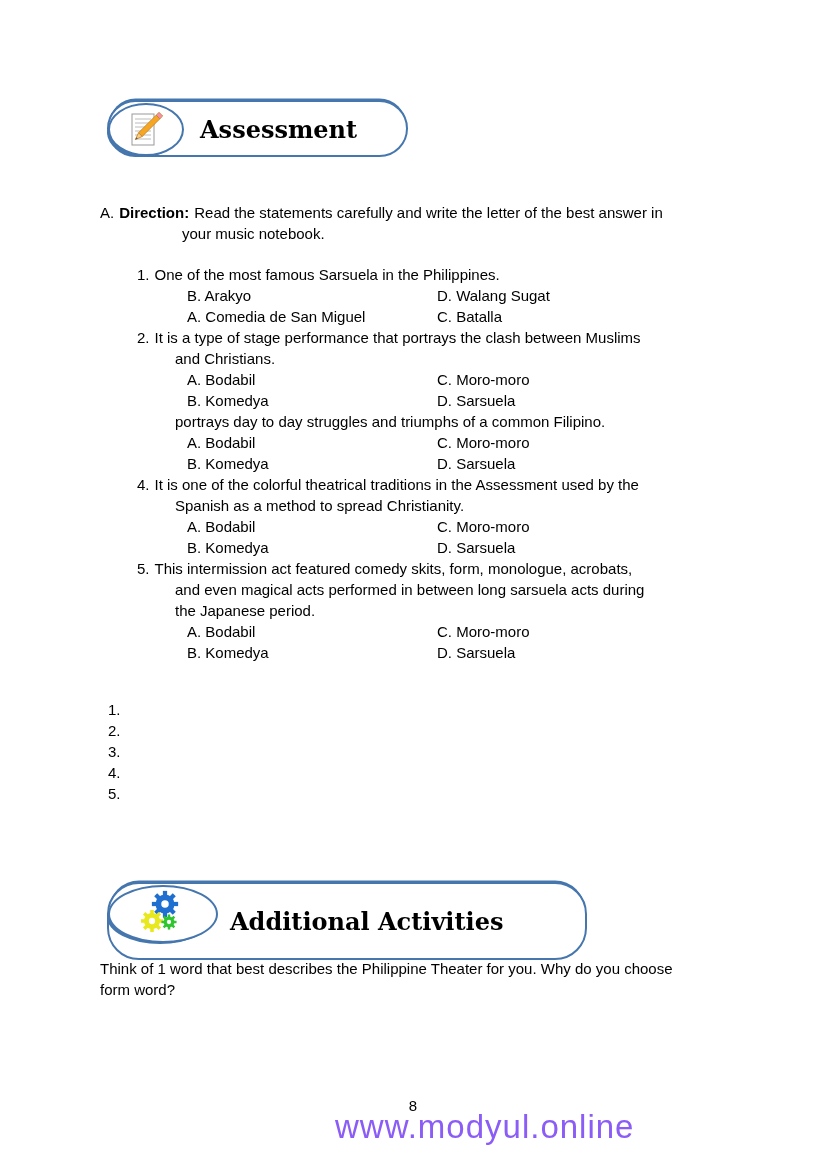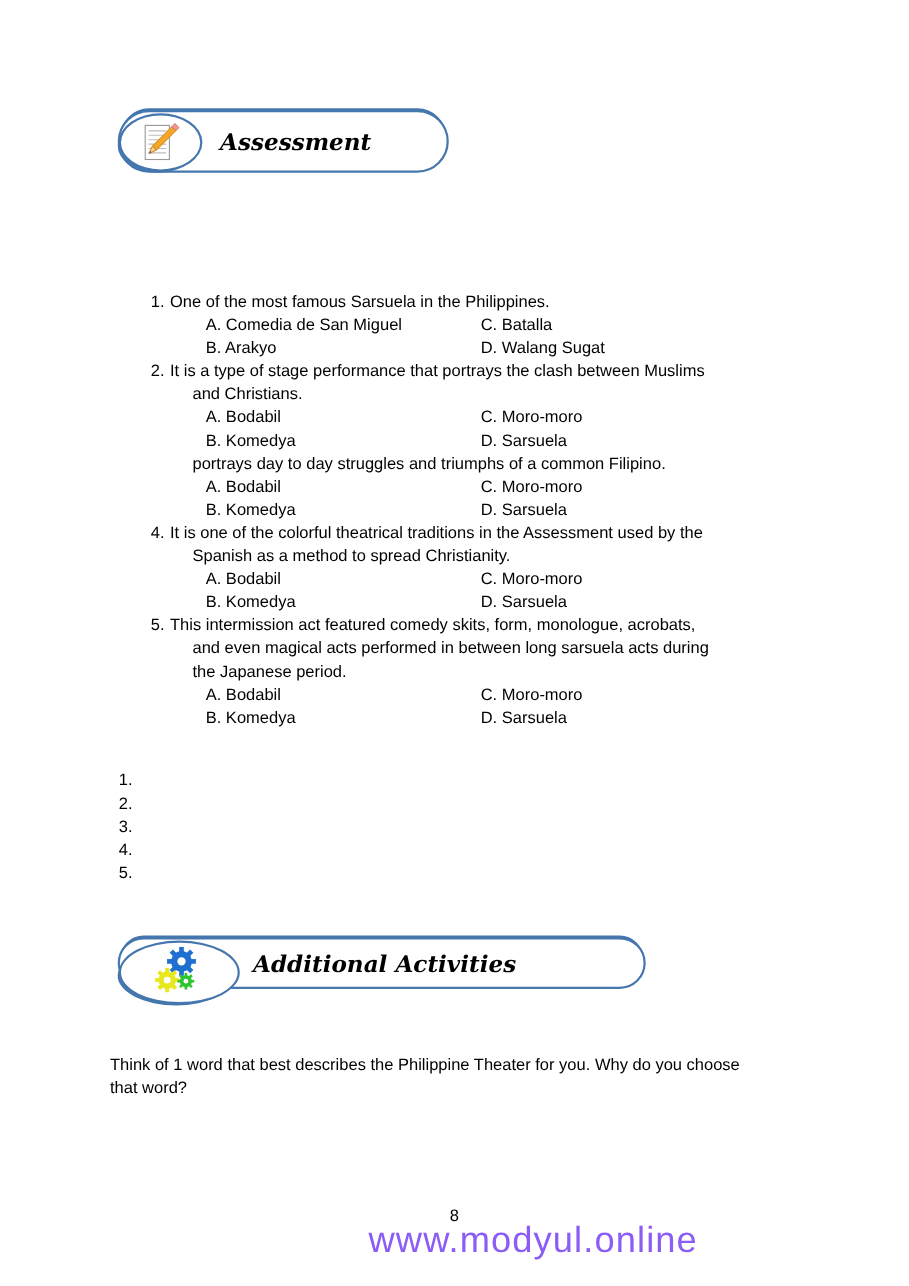--- a/index.html
+++ b/index.html
@@ -17,36 +17,36 @@
 
   
   .banner {
     position:absolute;
     border:2px solid var(--accent);
     border-radius:32px;
     background:#fff;
     box-shadow: 0 -3.5px 0 -2px var(--accent);
   }
   .banner-assessment { left:107px; top:100px; width:301px; height:57px; }
-  .banner-additional { left:107px; top:852px; width:480px; height:47px; }
+  .banner-additional { left:107px; top:882px; width:480px; height:78px; }
   .banner-ellipse {
     position:absolute;
     border:2px solid var(--accent);
     border-radius:50%;
     background:#fff;
     box-shadow: -3px 3px 0 -2px var(--accent);
     display:flex; align-items:center; justify-content:center;
   }
   .banner-assessment .banner-ellipse { left:-1px; top:1px; width:76px; height:53px; }
   .banner-additional .banner-ellipse { left:-1px; top:1px; width:110px; height:58px; }
   .banner-title {
     position:absolute; top:50%; transform:translateY(-50%);
     font-family:"DejaVu Serif", serif;
-    font-weight:bold; font-style:italic;
-    font-size:21px; color:#000; white-space:nowrap;
+    font-weight:bold; 
+    font-size:24px; color:#000; white-space:nowrap;
   }
   .banner-assessment .banner-title { left:91px; }
   .banner-additional .banner-title { left:121px; }
 
   
   .abs { position:absolute; }
   .direction-block { left:100px; top:202px; width:660px; }
   .direction-cont { padding-left:82px; }
   .bold { font-weight:bold; }
   .sp { margin-right:5px; }
@@ -93,27 +93,31 @@
           <rect x="-2.6" y="-17" width="5.2" height="25" stroke="#C77F1E" stroke-width="0.8" fill="#F5A623"></rect>
           <rect x="-2.6" y="-21" width="5.2" height="4" stroke="#C77F1E" stroke-width="0.8" fill="#F48FB1"></rect>
           <polygon points="-2.6,8 2.6,8 0,15" fill="#F7D08A" stroke="#C77F1E" stroke-width="0.8"></polygon>
           <polygon points="-0.9,12.5 0.9,12.5 0,15" fill="#555"></polygon>
         </g>
       </svg>
     </div>
     <span class="banner-title">Assessment</span>
   </div>
 
+  <div class="abs direction-block">
+    <div><span class="sp">A.</span><span class="bold sp">Direction:</span><span>Read the statements carefully and write the letter of the best answer in</span></div>
+    <div class="direction-cont">your music notebook.</div>
+  </div>
 
   <div class="abs questions-block">
 
     <div>
       <div class="stem-line"><span class="qnum">1.</span><span>One of the most famous Sarsuela in the Philippines.</span></div>
+      <div class="opt-row"><span>B. Arakyo</span><span class="opt-right">D. Walang Sugat</span></div>
       <div class="opt-row"><span>A. Comedia de San Miguel</span><span class="opt-right">C. Batalla</span></div>
-      <div class="opt-row"><span>B. Arakyo</span><span class="opt-right">D. Walang Sugat</span></div>
     </div>
 
     <div>
       <div class="stem-line"><span class="qnum">2.</span><span>It is a type of stage performance that portrays the clash between Muslims</span></div>
       <div class="stem-line stem-cont">and Christians.</div>
       <div class="opt-row"><span>A. Bodabil</span><span class="opt-right">C. Moro-moro</span></div>
       <div class="opt-row"><span>B. Komedya</span><span class="opt-right">D. Sarsuela</span></div>
     </div>
 
     <div>
@@ -177,19 +181,19 @@
           <use href="#gearshape" fill="#2FC52F"></use>
           <circle r="3" fill="#ffffff"></circle>
         </g>
       </svg>
     </div>
     <span class="banner-title">Additional Activities</span>
   </div>
 
   <div class="abs think-block">
     <div>Think of 1 word that best describes the Philippine Theater for you. Why do you choose</div>
-    <div>that word?</div>
+    <div>form word?</div>
   </div>
 
   <div class="abs page-number">8</div>
   <div class="abs watermark">www.modyul.online</div>
 
 </div>
 
 </body></html>

